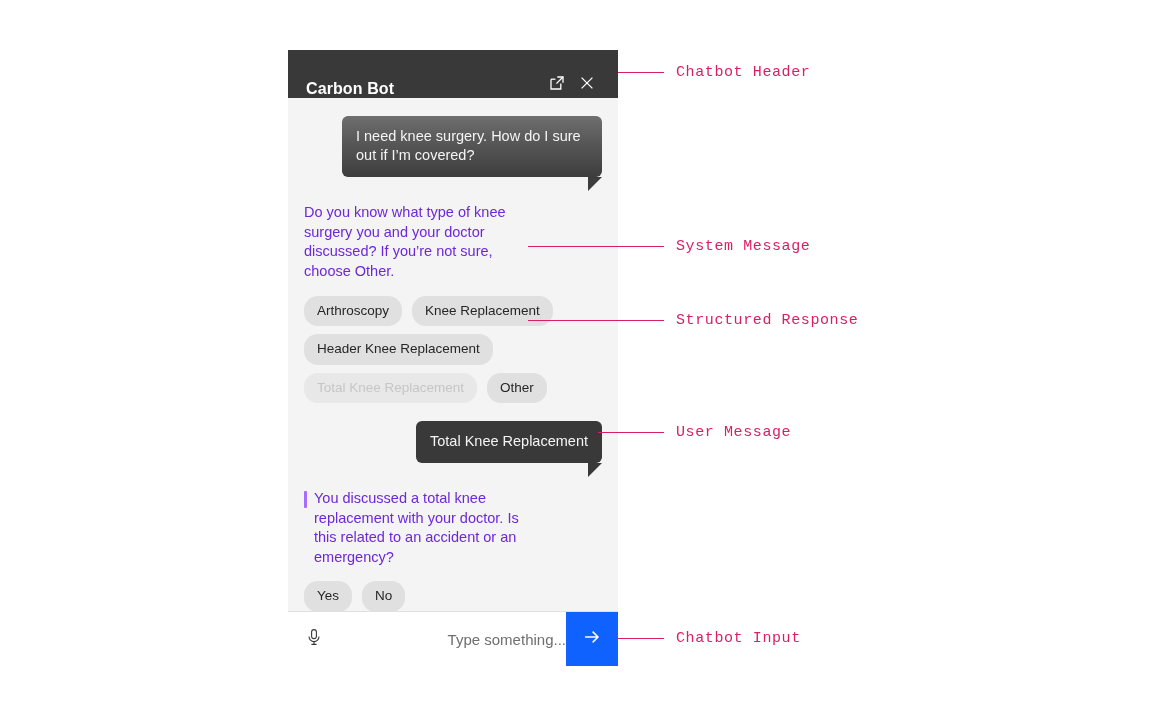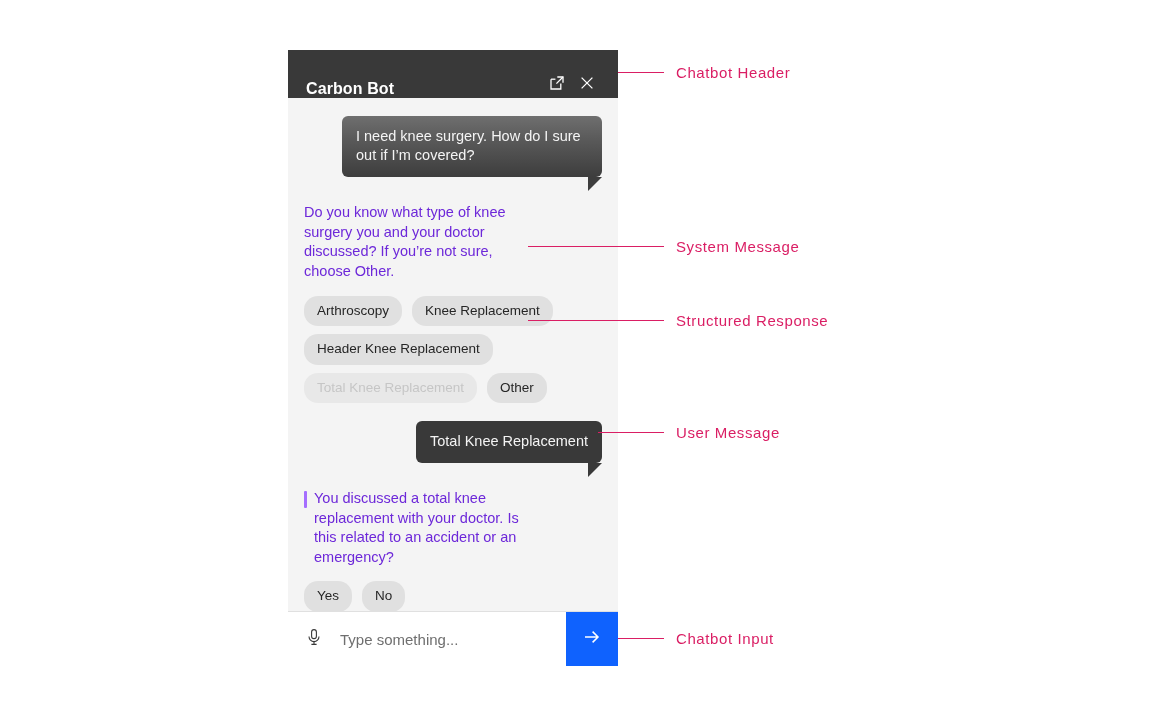--- a/index.html
+++ b/index.html
@@ -162,20 +162,21 @@
   }
   #chat-text-input {
     flex: 1 1 auto;
     border: none;
     outline: none;
     background: transparent;
     font-size: 15px;
     color: #161616;
     font-family: "Liberation Sans", sans-serif;
     padding: 0;
+    text-align: right;
   }
   #chat-text-input::placeholder { color: #6f6f6f; }
   #send-btn {
     width: 52px;
     background: #0f62fe;
     display: flex;
     align-items: center;
     justify-content: center;
     cursor: pointer;
     flex: 0 0 auto;
@@ -187,21 +188,21 @@
     display: flex;
     align-items: center;
     height: 20px;
   }
   .anno .leader {
     height: 1px;
     background: #da1e64;
     flex: 0 0 auto;
   }
   .anno .anno-label {
-    font-family: Liberation Sans, sans-serif;
+    font-family: Liberation Mono, monospace;
     font-size: 15px;
     color: #da1e64;
     letter-spacing: 0.6px;
     white-space: nowrap;
     margin-left: 12px;
   }
 </style>
 </head>
 <body>
 

